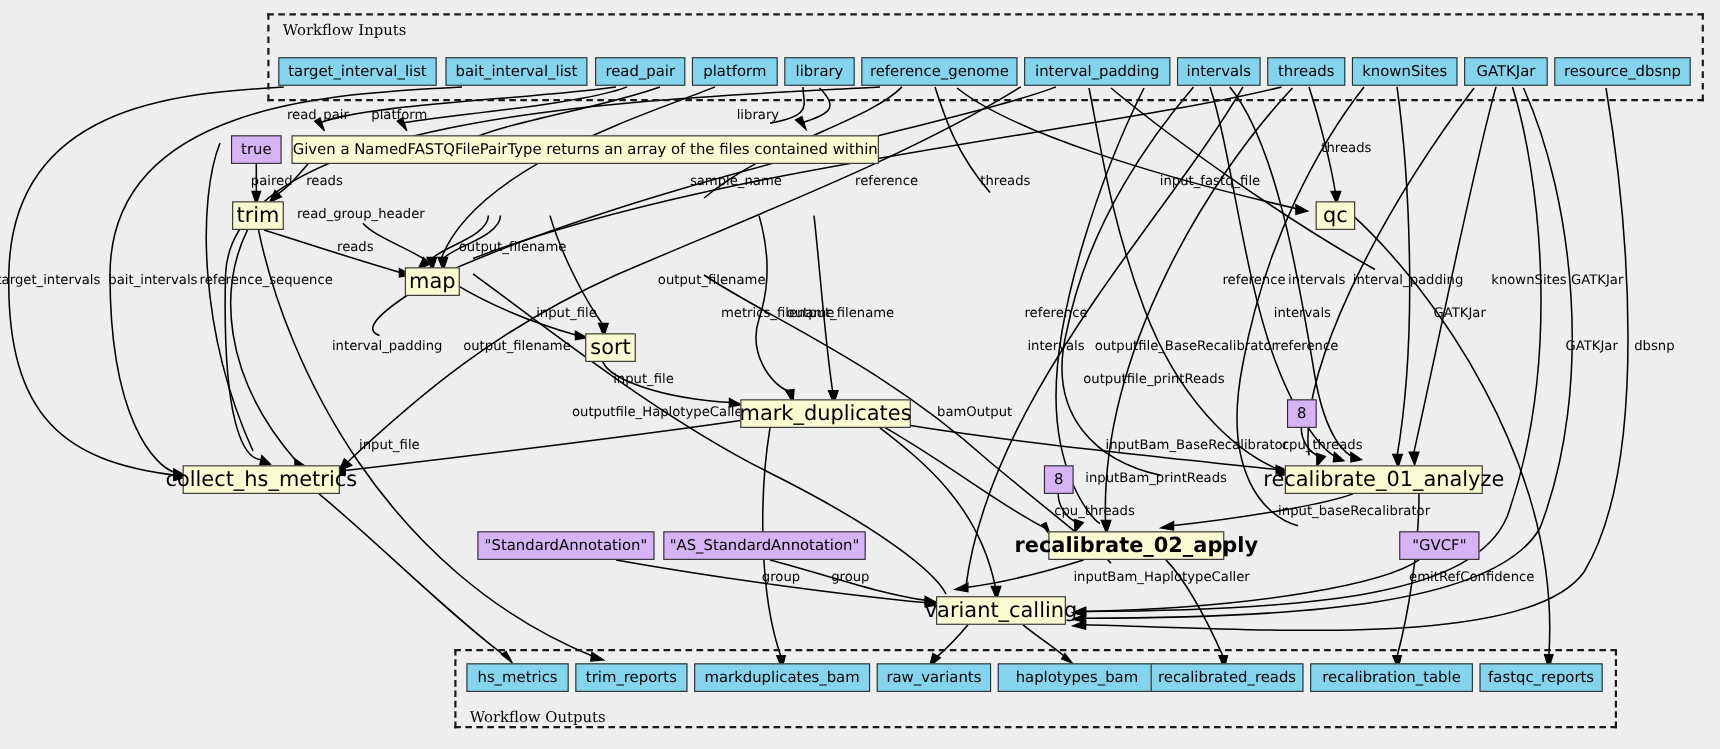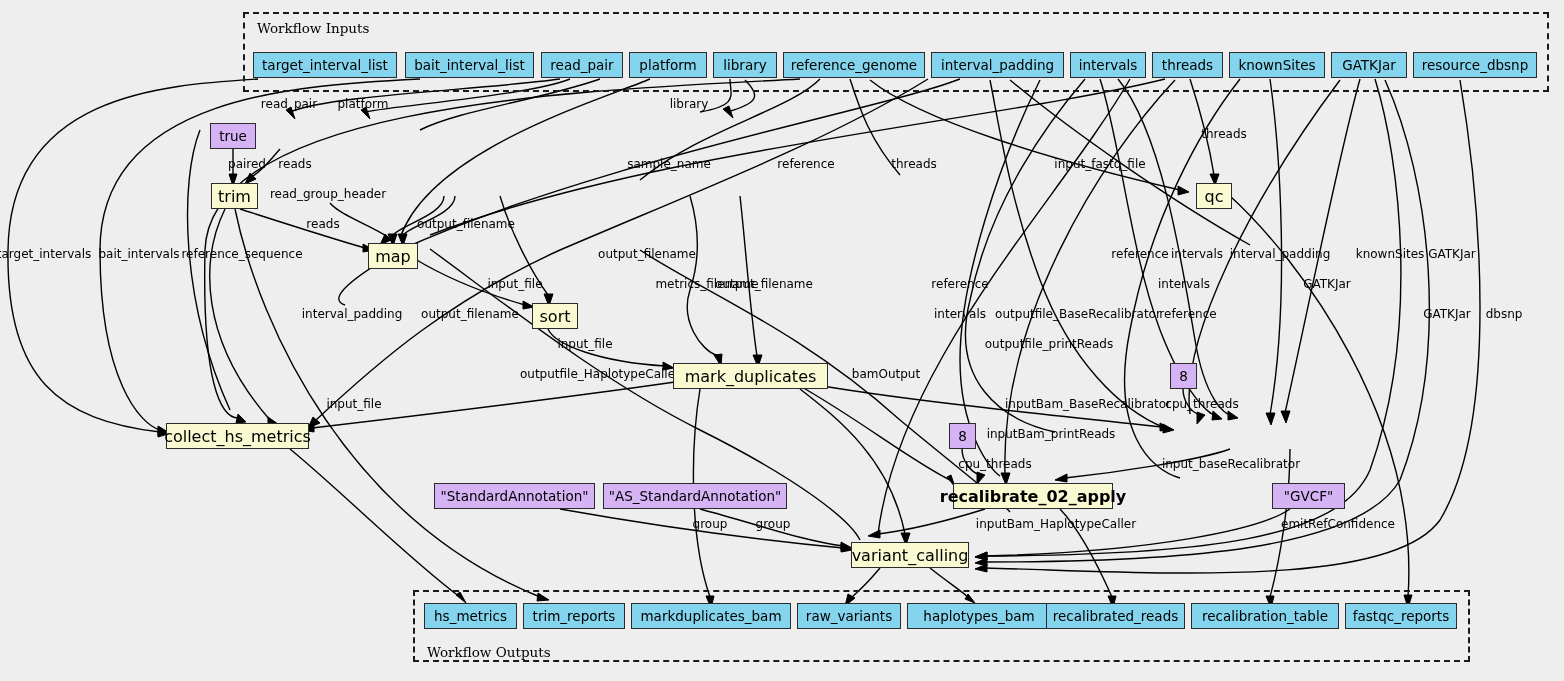--- a/index.html
+++ b/index.html
@@ -33,21 +33,21 @@
     color: #000000;
     z-index: 5;
   }
   .node-io {
     background: #84d4ee;
     font-size: 13.5px;
     height: 26px;
   }
   .node-step {
     background: #f9f9d2;
-    font-size: 16px;
+    font-size: 19px;
     height: 26px;
   }
   .node-doc {
     background: #f9f9d2;
     font-size: 13.5px;
     height: 26px;
     justify-content: center;
   }
   .node-const {
     background: #d5b3f5;
@@ -305,38 +305,44 @@
   <div class="node node-const" style="left:434px; top:483px; width:161px;">
       <span>"StandardAnnotation"</span>
     </div>
   <div class="node node-const" style="left:603px; top:483px; width:184px;">
       <span>"AS_StandardAnnotation"</span>
     </div>
   <div class="node node-const" style="left:1272px; top:483px; width:73px;">
       <span>"GVCF"</span>
     </div>
 
+  <div class="node node-doc" style="left:265px; top:123px; width:534px;">
+      <span>Given a NamedFASTQFilePairType returns an array of the files contained within</span>
+    </div>
 
   <div class="node node-step" style="left:211px; top:183px; width:47px;">
       <span>trim</span>
     </div>
   <div class="node node-step" style="left:368px; top:243px; width:50px;">
       <span>map</span>
     </div>
   <div class="node node-step" style="left:532px; top:303px; width:46px;">
       <span>sort</span>
     </div>
   <div class="node node-step" style="left:1196px; top:183px; width:36px;">
       <span>qc</span>
     </div>
   <div class="node node-step" style="left:673px; top:363px; width:155px;">
       <span>mark_duplicates</span>
     </div>
   <div class="node node-step" style="left:166px; top:423px; width:143px;">
       <span>collect_hs_metrics</span>
+    </div>
+  <div class="node node-step" style="left:1168px; top:423px; width:180px;">
+      <span>recalibrate_01_analyze</span>
     </div>
   <div class="node node-step" style="left:953px; top:483px; width:160px;font-weight:bold;">
       <span>recalibrate_02_apply</span>
     </div>
   <div class="node node-step" style="left:851px; top:542px; width:118px;">
       <span>variant_calling</span>
     </div>
 
   <div class="node node-io" style="left:424px; top:603px; width:93px;">
       <span>hs_metrics</span>

